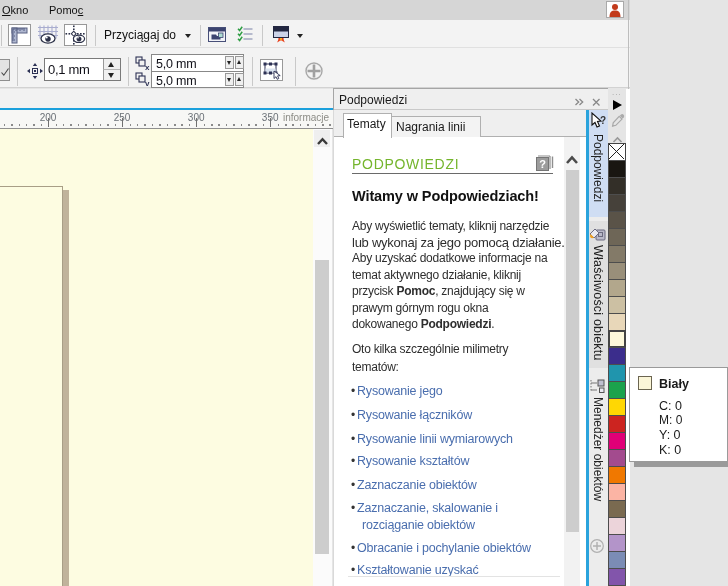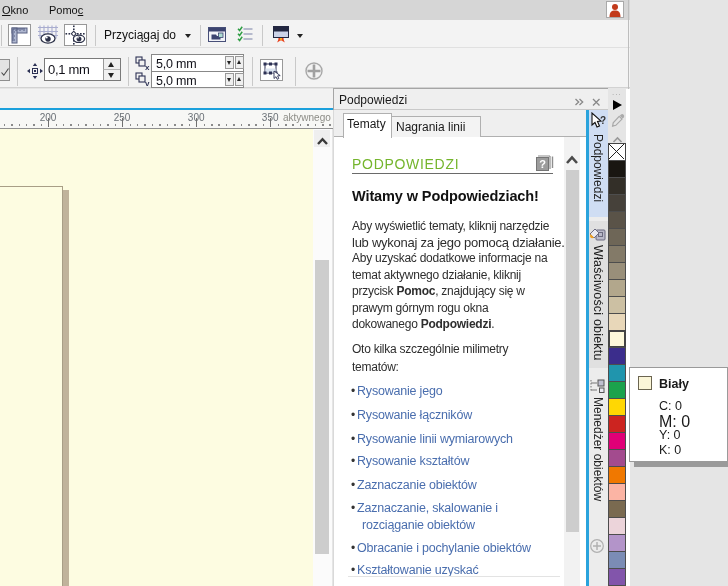--- a/index.html
+++ b/index.html
@@ -190,21 +190,21 @@
 <div class="a" style="left:255.4px;top:124px;width:1.5px;height:2px;background:#8a8a8a"></div>
 <div class="a" style="left:262.8px;top:124px;width:1.5px;height:2px;background:#8a8a8a"></div>
 <div class="a" style="left:277.6px;top:124px;width:1.5px;height:2px;background:#8a8a8a"></div>
 <div class="a" style="left:285.0px;top:124px;width:1.5px;height:2px;background:#8a8a8a"></div>
 <div class="a" style="left:292.4px;top:124px;width:1.5px;height:2px;background:#8a8a8a"></div>
 <div class="a" style="left:299.8px;top:124px;width:1.5px;height:2px;background:#8a8a8a"></div>
 <div class="a" style="left:307.2px;top:124px;width:1.5px;height:2px;background:#8a8a8a"></div>
 <div class="a" style="left:314.6px;top:124px;width:1.5px;height:2px;background:#8a8a8a"></div>
 <div class="a" style="left:322.0px;top:124px;width:1.5px;height:2px;background:#8a8a8a"></div>
 <div class="a" style="left:329.4px;top:124px;width:1.5px;height:2px;background:#8a8a8a"></div>
-<div class="a" style="left:283px;top:112px;font-size:10px;color:#8c8c86">aktywnego</div>
+<div class="a" style="left:283px;top:112px;font-size:10px;color:#8c8c86">informacje</div>
 <div class="a" style="left:0;top:129px;width:313px;height:457px;background:#fdfce1"></div>
 <div class="a" style="left:0;top:186px;width:63px;height:1px;background:#a89e86"></div>
 <div class="a" style="left:62px;top:186px;width:1px;height:400px;background:#a89e86"></div>
 <div class="a" style="left:63px;top:190px;width:6px;height:396px;background:#c0b39b"></div>
 <div class="a" style="left:313px;top:129px;width:19px;height:457px;background:#fbfbfb"></div>
 <div class="a" style="left:314px;top:130px;width:16px;height:17px;background:#efefef"></div>
 <div class="a" style="left:317px;top:133px;width:11px;height:11px"><svg width="11" height="11" viewBox="0 0 11 11">
       <path d="M1 8 L5.5 3.2 L10 8" stroke="#3a3a3a" stroke-width="2.4" fill="none"></path>
     </svg></div>
 <div class="a" style="left:314.5px;top:260px;width:14px;height:294px;background:#cdcdcd"></div>
@@ -329,14 +329,14 @@
 <div class="a" style="left:608px;top:500px;width:18px;height:18px;background:#7a6a50;border:1px solid #4d4d4d"></div>
 <div class="a" style="left:608px;top:517px;width:18px;height:18px;background:#ecd4da;border:1px solid #4d4d4d"></div>
 <div class="a" style="left:608px;top:534px;width:18px;height:18px;background:#b394c9;border:1px solid #4d4d4d"></div>
 <div class="a" style="left:608px;top:551px;width:18px;height:18px;background:#7b8cb5;border:1px solid #4d4d4d"></div>
 <div class="a" style="left:608px;top:568px;width:18px;height:18px;background:#8255ab;border:1px solid #4d4d4d"></div>
 <div class="a" style="left:634px;top:462px;width:94px;height:5px;background:#9a9a9a"></div>
 <div class="a" style="left:629px;top:367px;width:99px;height:95px;background:#fff;border:1px solid #9a9a9a"></div>
 <div class="a" style="left:638px;top:376px;width:14px;height:14px;background:#fbf6d8;border:1px solid #6b6550"></div>
 <div class="a" style="left:659px;top:377px;font-size:12.5px;font-weight:bold;color:#1a1a1a">Biały</div>
 <div class="a" style="left:659px;top:398.5px;font-size:12.5px;color:#1a1a1a">C: 0</div>
-<div class="a" style="left:659px;top:413.3px;font-size:16px;color:#1a1a1a">M: 0</div>
+<div class="a" style="left:659px;top:413.3px;font-size:12px;color:#1a1a1a">M: 0</div>
 <div class="a" style="left:659px;top:428.1px;font-size:12.5px;color:#1a1a1a">Y: 0</div>
 <div class="a" style="left:659px;top:442.9px;font-size:12.5px;color:#1a1a1a">K: 0</div>
 </body></html>

